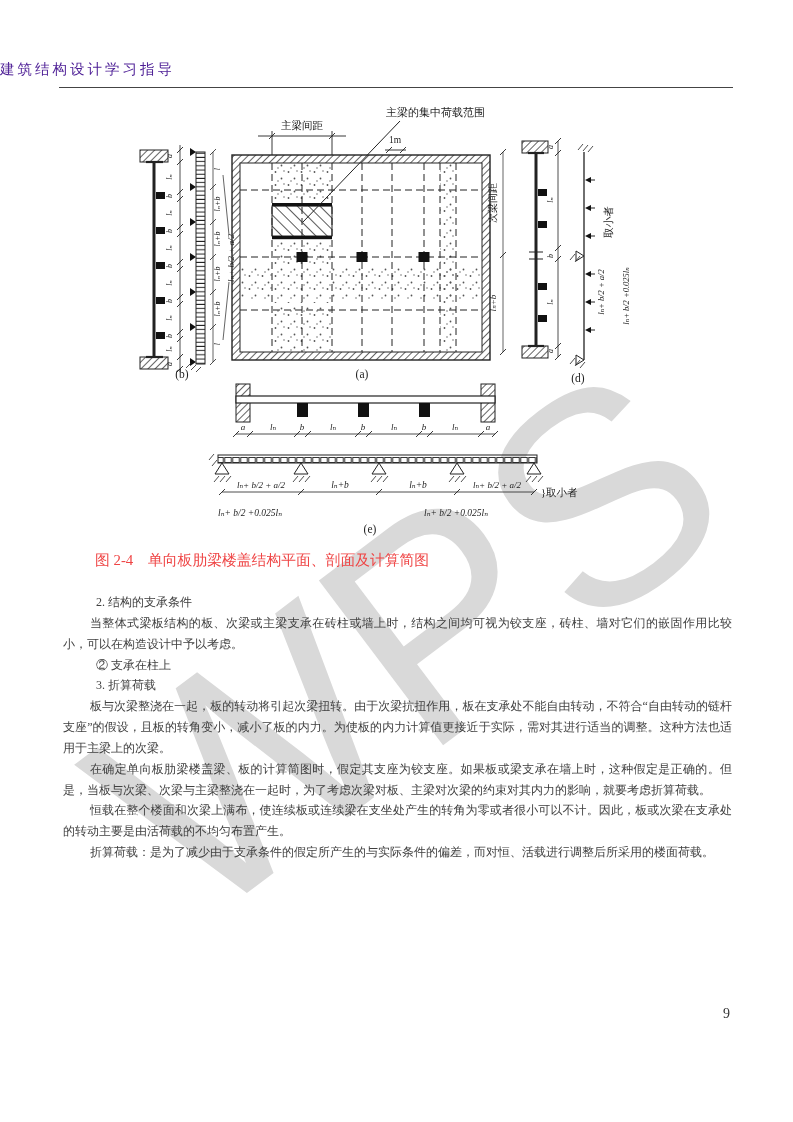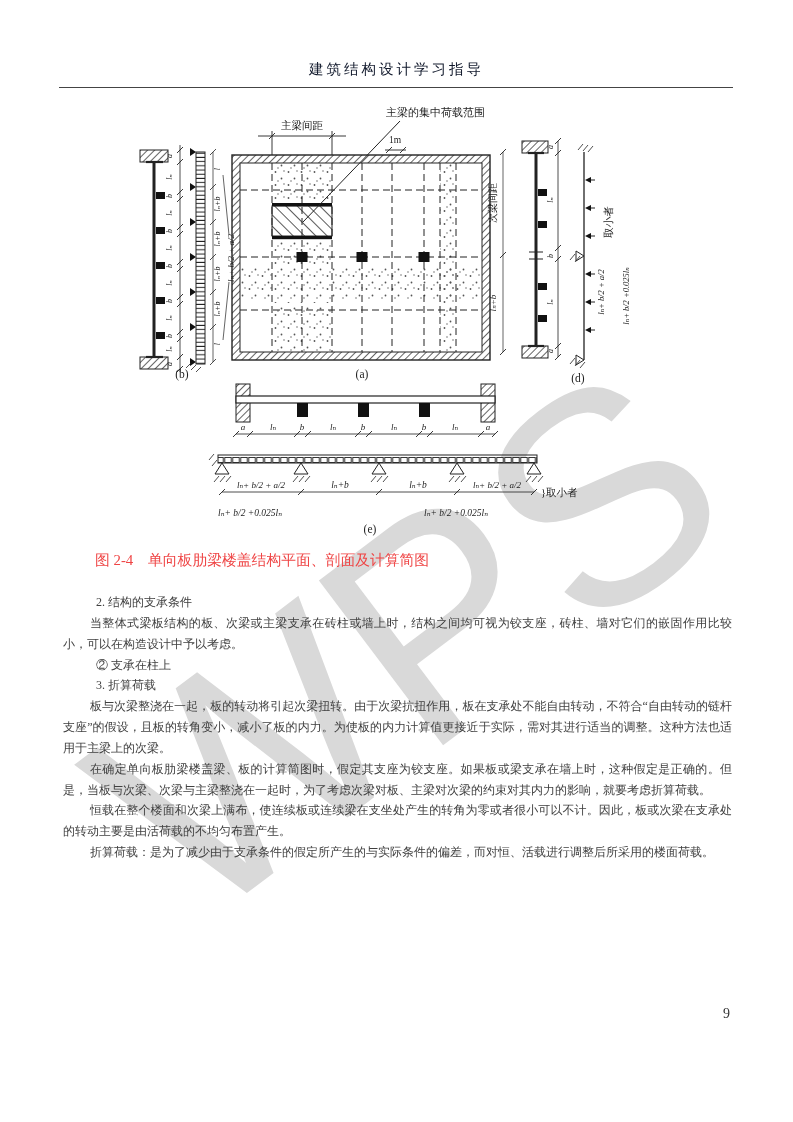--- a/index.html
+++ b/index.html
@@ -1,19 +1,19 @@
 <!DOCTYPE html>
 <html><head>
 <meta charset="utf-8">
 <style>
   html,body{margin:0;padding:0;background:#f2f2f2;}
   .page{position:relative;width:793px;height:1122px;background:#fff;margin:0 auto;overflow:hidden;
         font-family:"Liberation Serif","DejaVu Serif",serif;color:#262626;}
-  .hdr{position:absolute;top:60px;left:0;width:793px;text-align:center;
-       font-size:14.5px;letter-spacing:3px;color:#0f172a;}
+  .hdr{position:absolute;top:60px;left:0;width:793px;text-align:left;
+       font-size:14.5px;letter-spacing:3px;color:#4c1d95;}
   .hdr-rule{position:absolute;top:87px;left:59px;width:674px;border-top:1.3px solid #444;height:0;}
   .wm{position:absolute;top:0;left:0;pointer-events:none;}
   .fig{position:absolute;top:0;left:0;pointer-events:none;}
   .fig text{fill:#1d1d1d;font-family:"Liberation Serif","DejaVu Serif",serif;}
   .fig .cn{font-family:"Liberation Serif","DejaVu Serif",serif;}
   .fig .dim{font-style:italic;}
   .caption{position:absolute;top:551px;left:95px;width:550px;text-align:left;
            font-size:14.8px;color:#ef4444;}
   .content{position:absolute;top:592px;left:63px;width:669px;font-size:12px;
            line-height:20.85px;color:#404040;}

